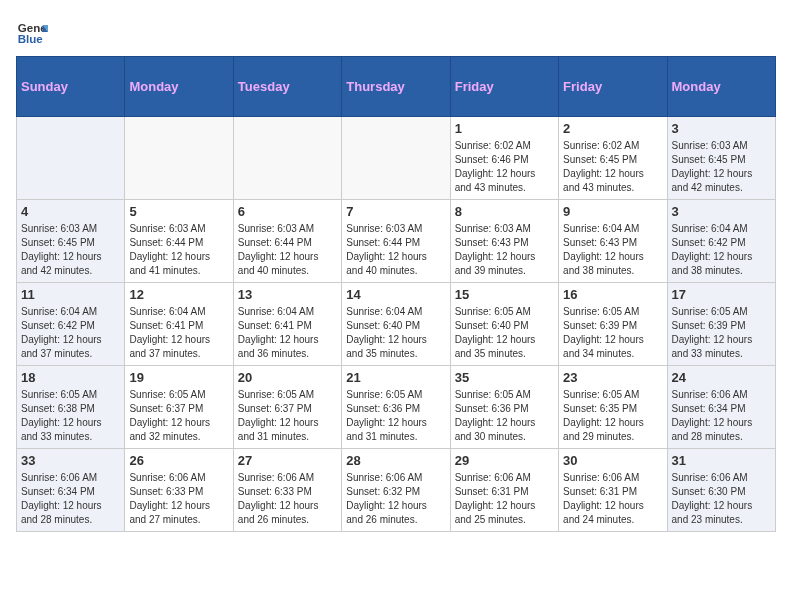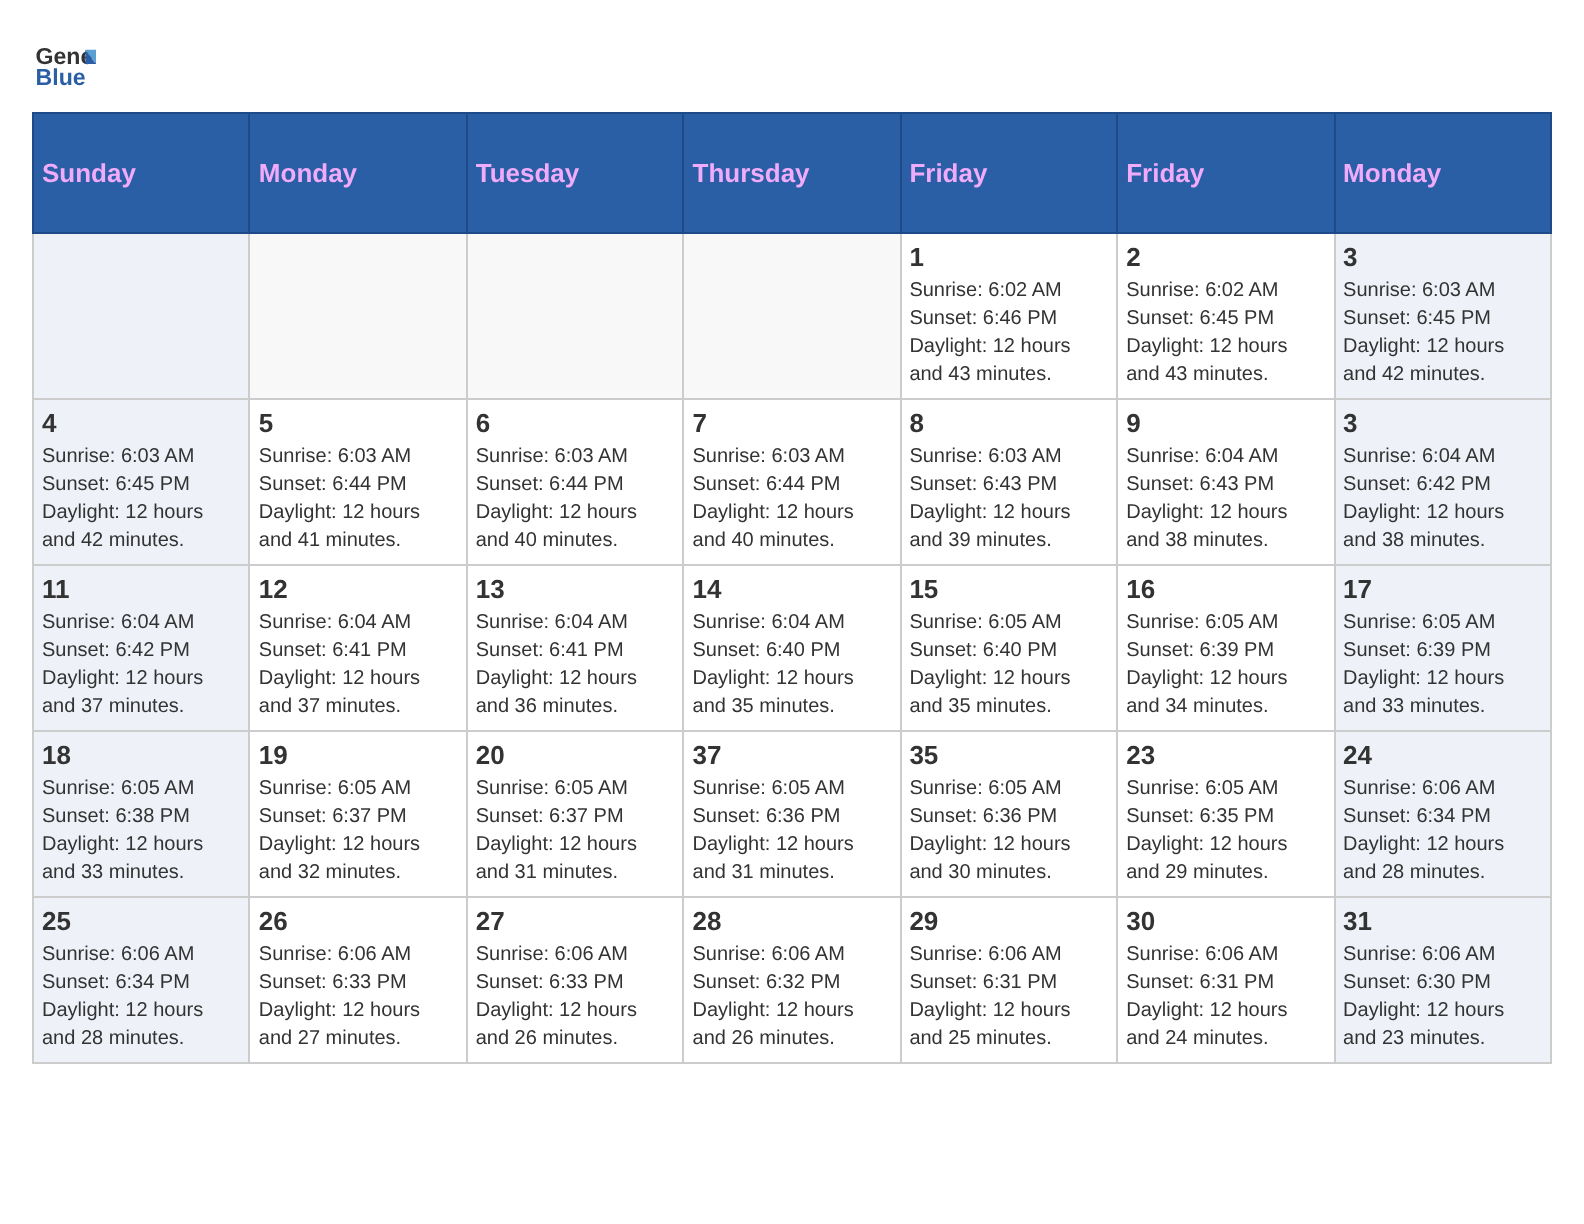--- a/index.html
+++ b/index.html
@@ -197,39 +197,39 @@
         </td>
         <td>
           <div class="day-number">19</div>
           <div class="day-info">Sunrise: 6:05 AM<br>Sunset: 6:37 PM<br>Daylight: 12 hours<br>and 32 minutes.</div>
         </td>
         <td>
           <div class="day-number">20</div>
           <div class="day-info">Sunrise: 6:05 AM<br>Sunset: 6:37 PM<br>Daylight: 12 hours<br>and 31 minutes.</div>
         </td>
         <td>
-          <div class="day-number">37</div>
+          <div class="day-number">21</div>
           <div class="day-info">Sunrise: 6:05 AM<br>Sunset: 6:36 PM<br>Daylight: 12 hours<br>and 31 minutes.</div>
         </td>
         <td>
           <div class="day-number">35</div>
           <div class="day-info">Sunrise: 6:05 AM<br>Sunset: 6:36 PM<br>Daylight: 12 hours<br>and 30 minutes.</div>
         </td>
         <td>
           <div class="day-number">23</div>
           <div class="day-info">Sunrise: 6:05 AM<br>Sunset: 6:35 PM<br>Daylight: 12 hours<br>and 29 minutes.</div>
         </td>
         <td>
           <div class="day-number">24</div>
           <div class="day-info">Sunrise: 6:06 AM<br>Sunset: 6:34 PM<br>Daylight: 12 hours<br>and 28 minutes.</div>
         </td>
       </tr>
       <tr>
         <td>
-          <div class="day-number">25</div>
+          <div class="day-number">33</div>
           <div class="day-info">Sunrise: 6:06 AM<br>Sunset: 6:34 PM<br>Daylight: 12 hours<br>and 28 minutes.</div>
         </td>
         <td>
           <div class="day-number">26</div>
           <div class="day-info">Sunrise: 6:06 AM<br>Sunset: 6:33 PM<br>Daylight: 12 hours<br>and 27 minutes.</div>
         </td>
         <td>
           <div class="day-number">27</div>
           <div class="day-info">Sunrise: 6:06 AM<br>Sunset: 6:33 PM<br>Daylight: 12 hours<br>and 26 minutes.</div>
         </td>

